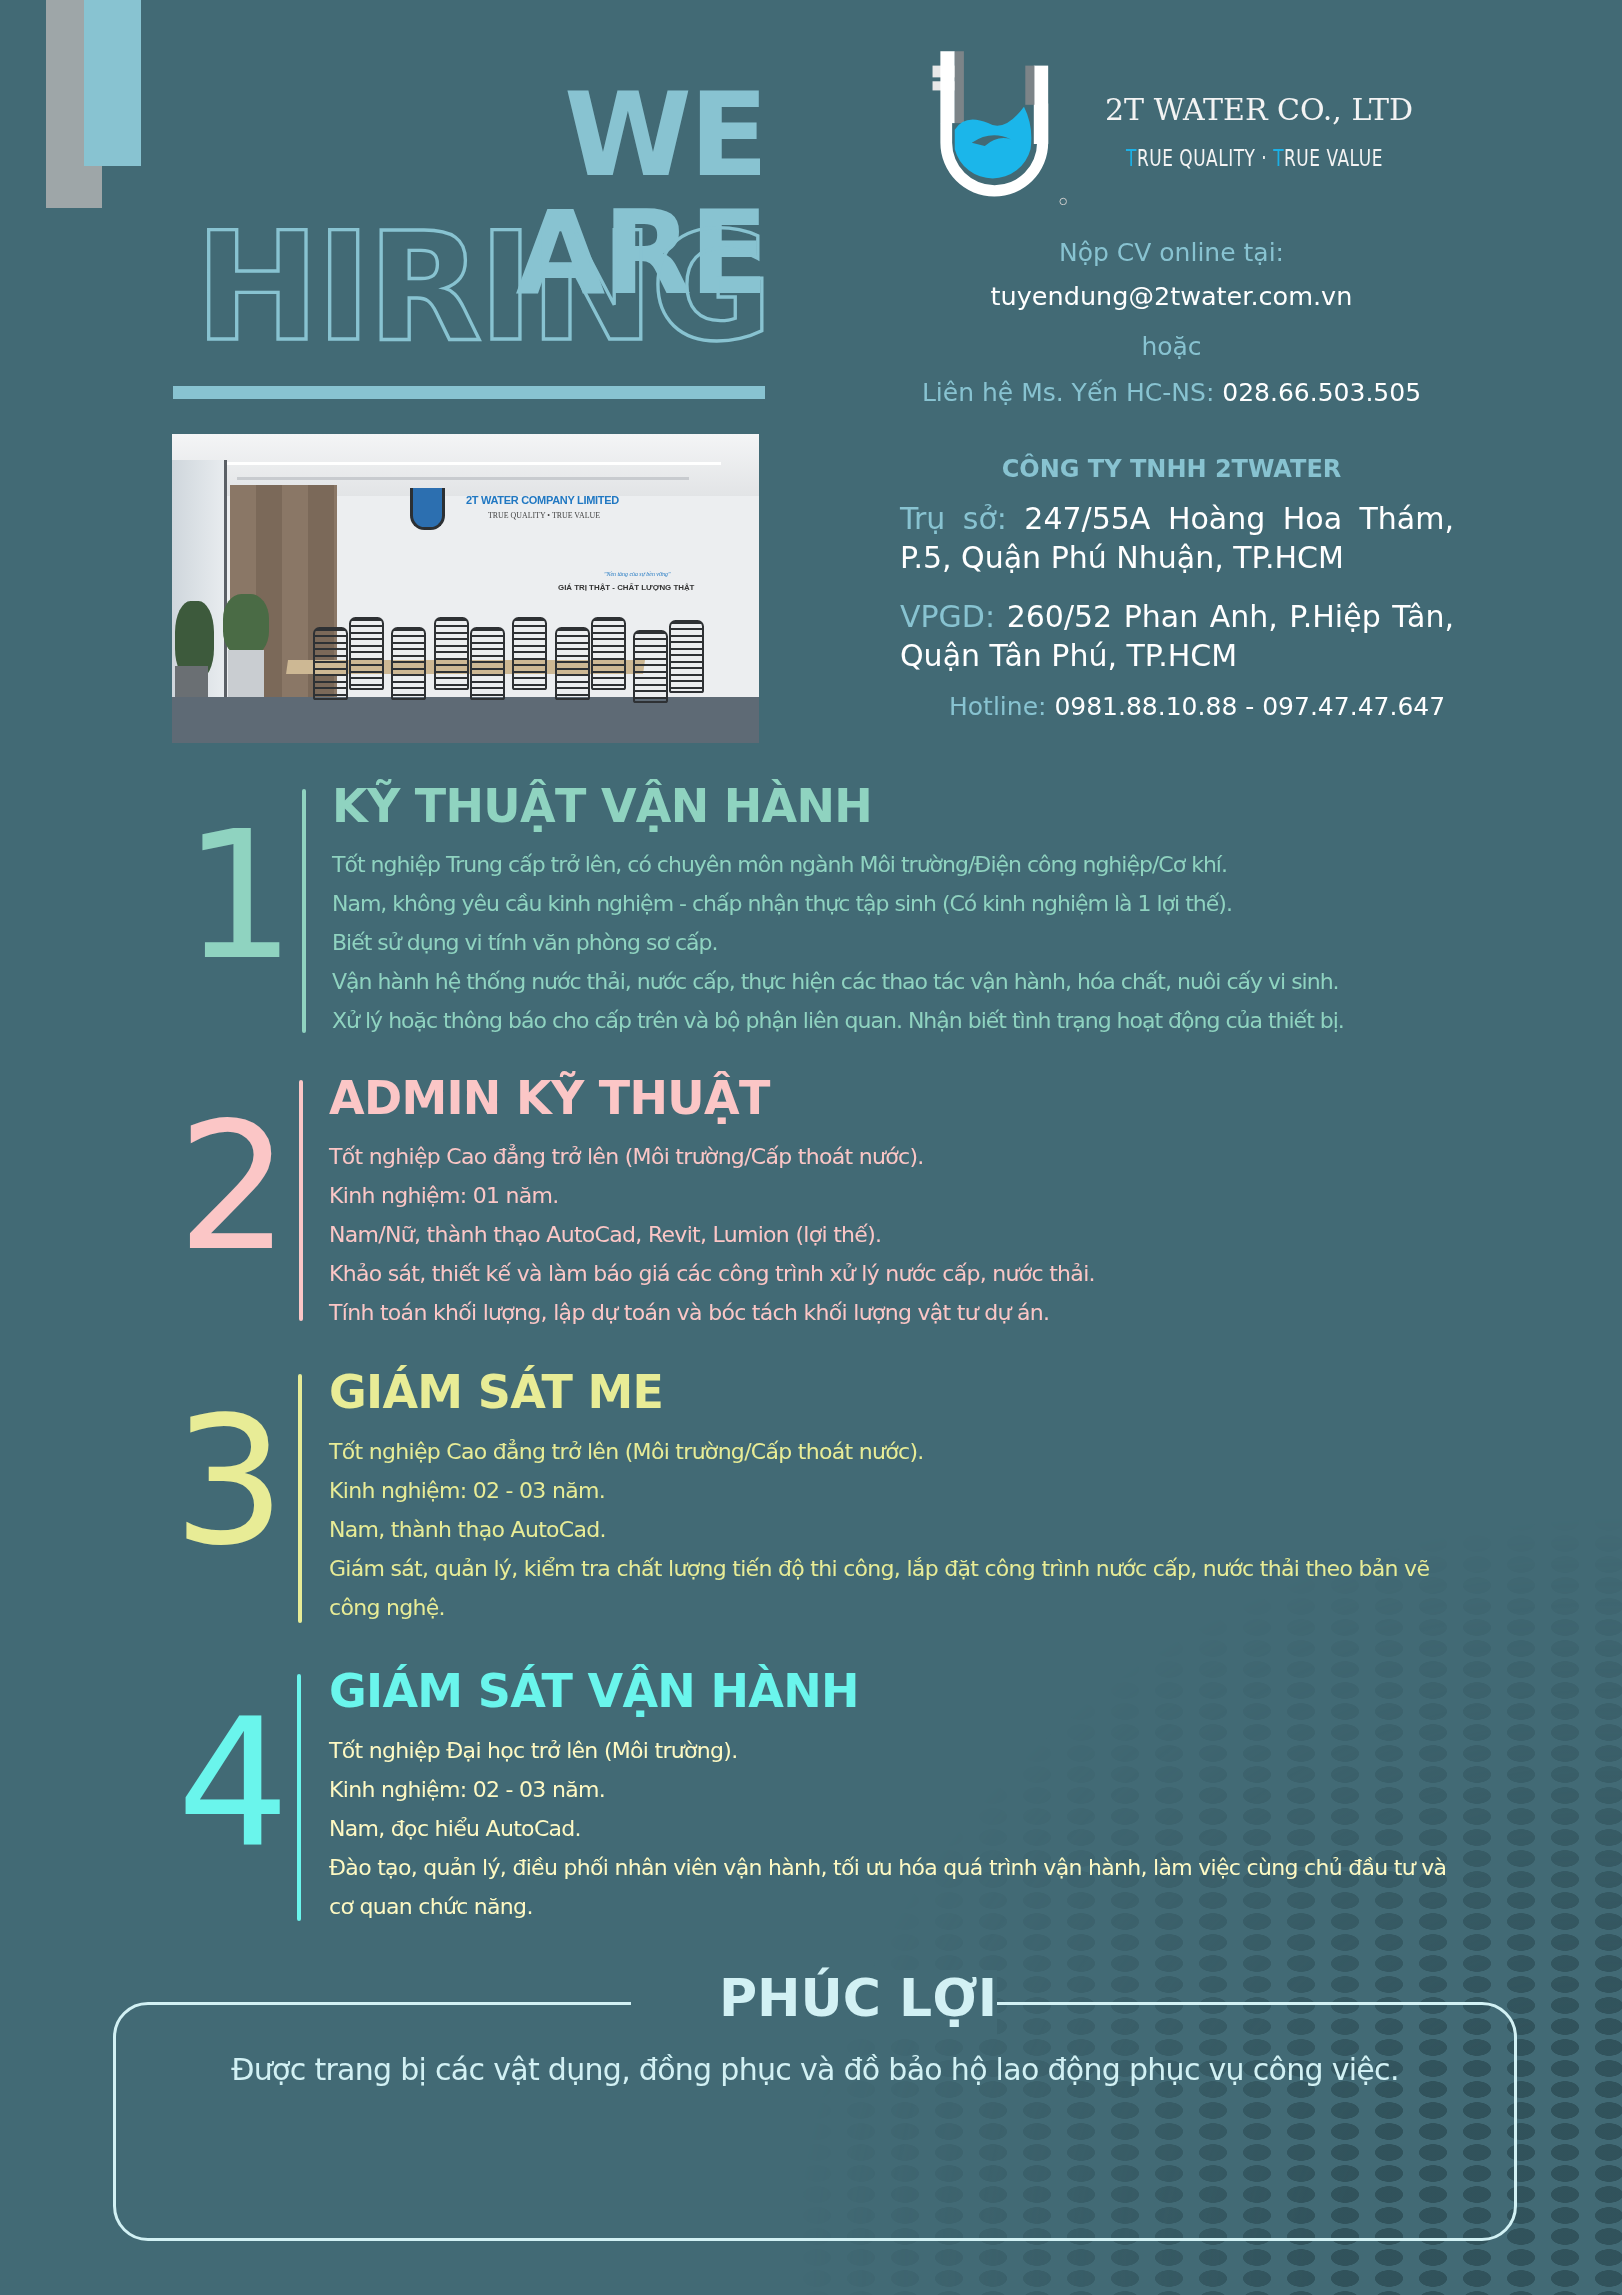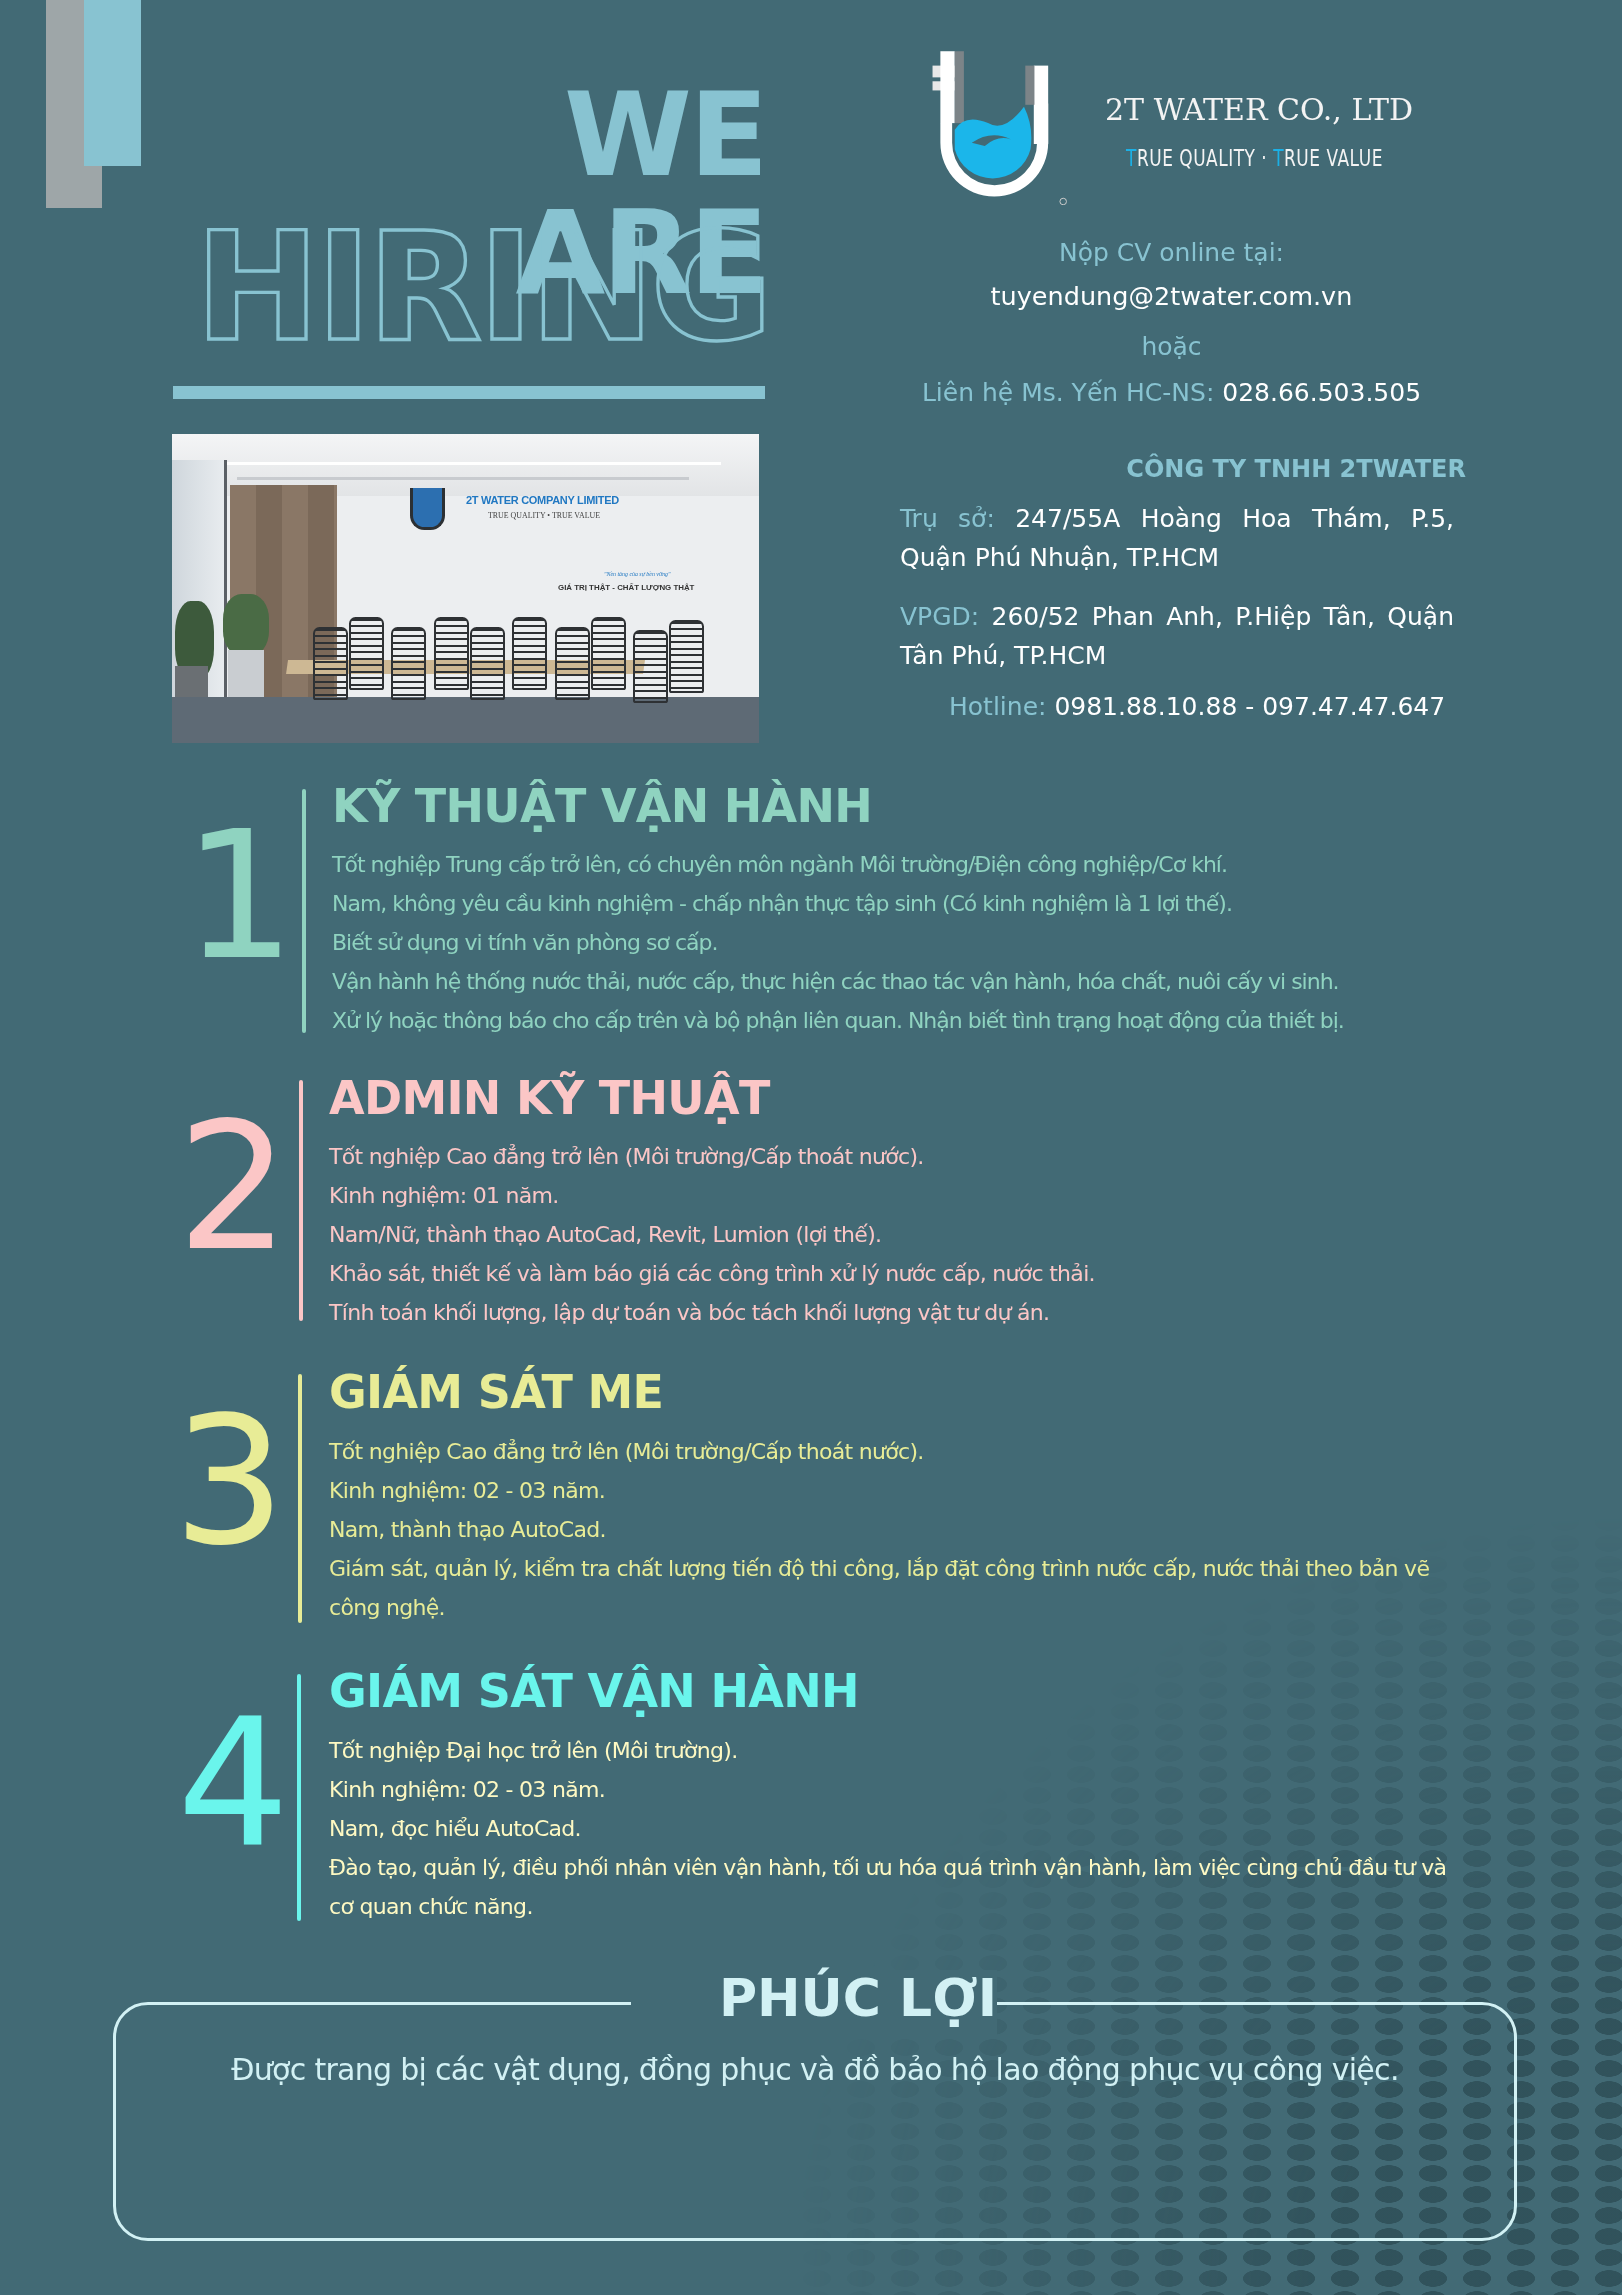--- a/index.html
+++ b/index.html
@@ -65,22 +65,22 @@
   .logo-tag .t { color: #1bb0e6; }
 
   
   .contact { left: 877px; width: 589px; text-align: center; font-size: 25px; color: #88c3d1; }
   .contact .w { color: #ffffff; }
   .c1 { top: 238px; }
   .c2 { top: 281px; color: #ffffff; font-size: 25.5px; }
   .c3 { top: 332px; }
   .c4 { top: 378px; font-size: 25px; }
 
-  .company-title { left: 877px; top: 455px; width: 589px; text-align: right; font-weight: bold; font-size: 24px; color: #88c3d1; }
-  .addr { left: 900px; width: 554px; font-size: 25px; line-height: 39px; color: #ffffff; text-align: justify; text-align-last: left; }
+  .company-title { left: 877px; top: 455px; width: 589px; text-align: center; font-weight: bold; font-size: 24px; color: #88c3d1; }
+  .addr { left: 900px; width: 554px; font-size: 30px; line-height: 39px; color: #ffffff; text-align: justify; text-align-last: left; }
   .addr .lbl { color: #88c3d1; }
   .addr1 { top: 499px; }
   .addr2 { top: 597px; }
   .hotline { left: 949px; top: 692px; font-size: 25px; color: #ffffff; white-space: nowrap; }
   .hotline .lbl { color: #88c3d1; }
 
   
   .job-num { font-family: "DejaVu Sans", sans-serif; font-weight: normal; font-size: 177px; line-height: 177px; width: 105px; text-align: center; }
   .job-div { width: 3.9px; border-radius: 2px; }
   .job-title { font-family: "DejaVu Sans", sans-serif; font-weight: bold; font-size: 46px; line-height: 52px; white-space: nowrap; letter-spacing: -0.7px; }

